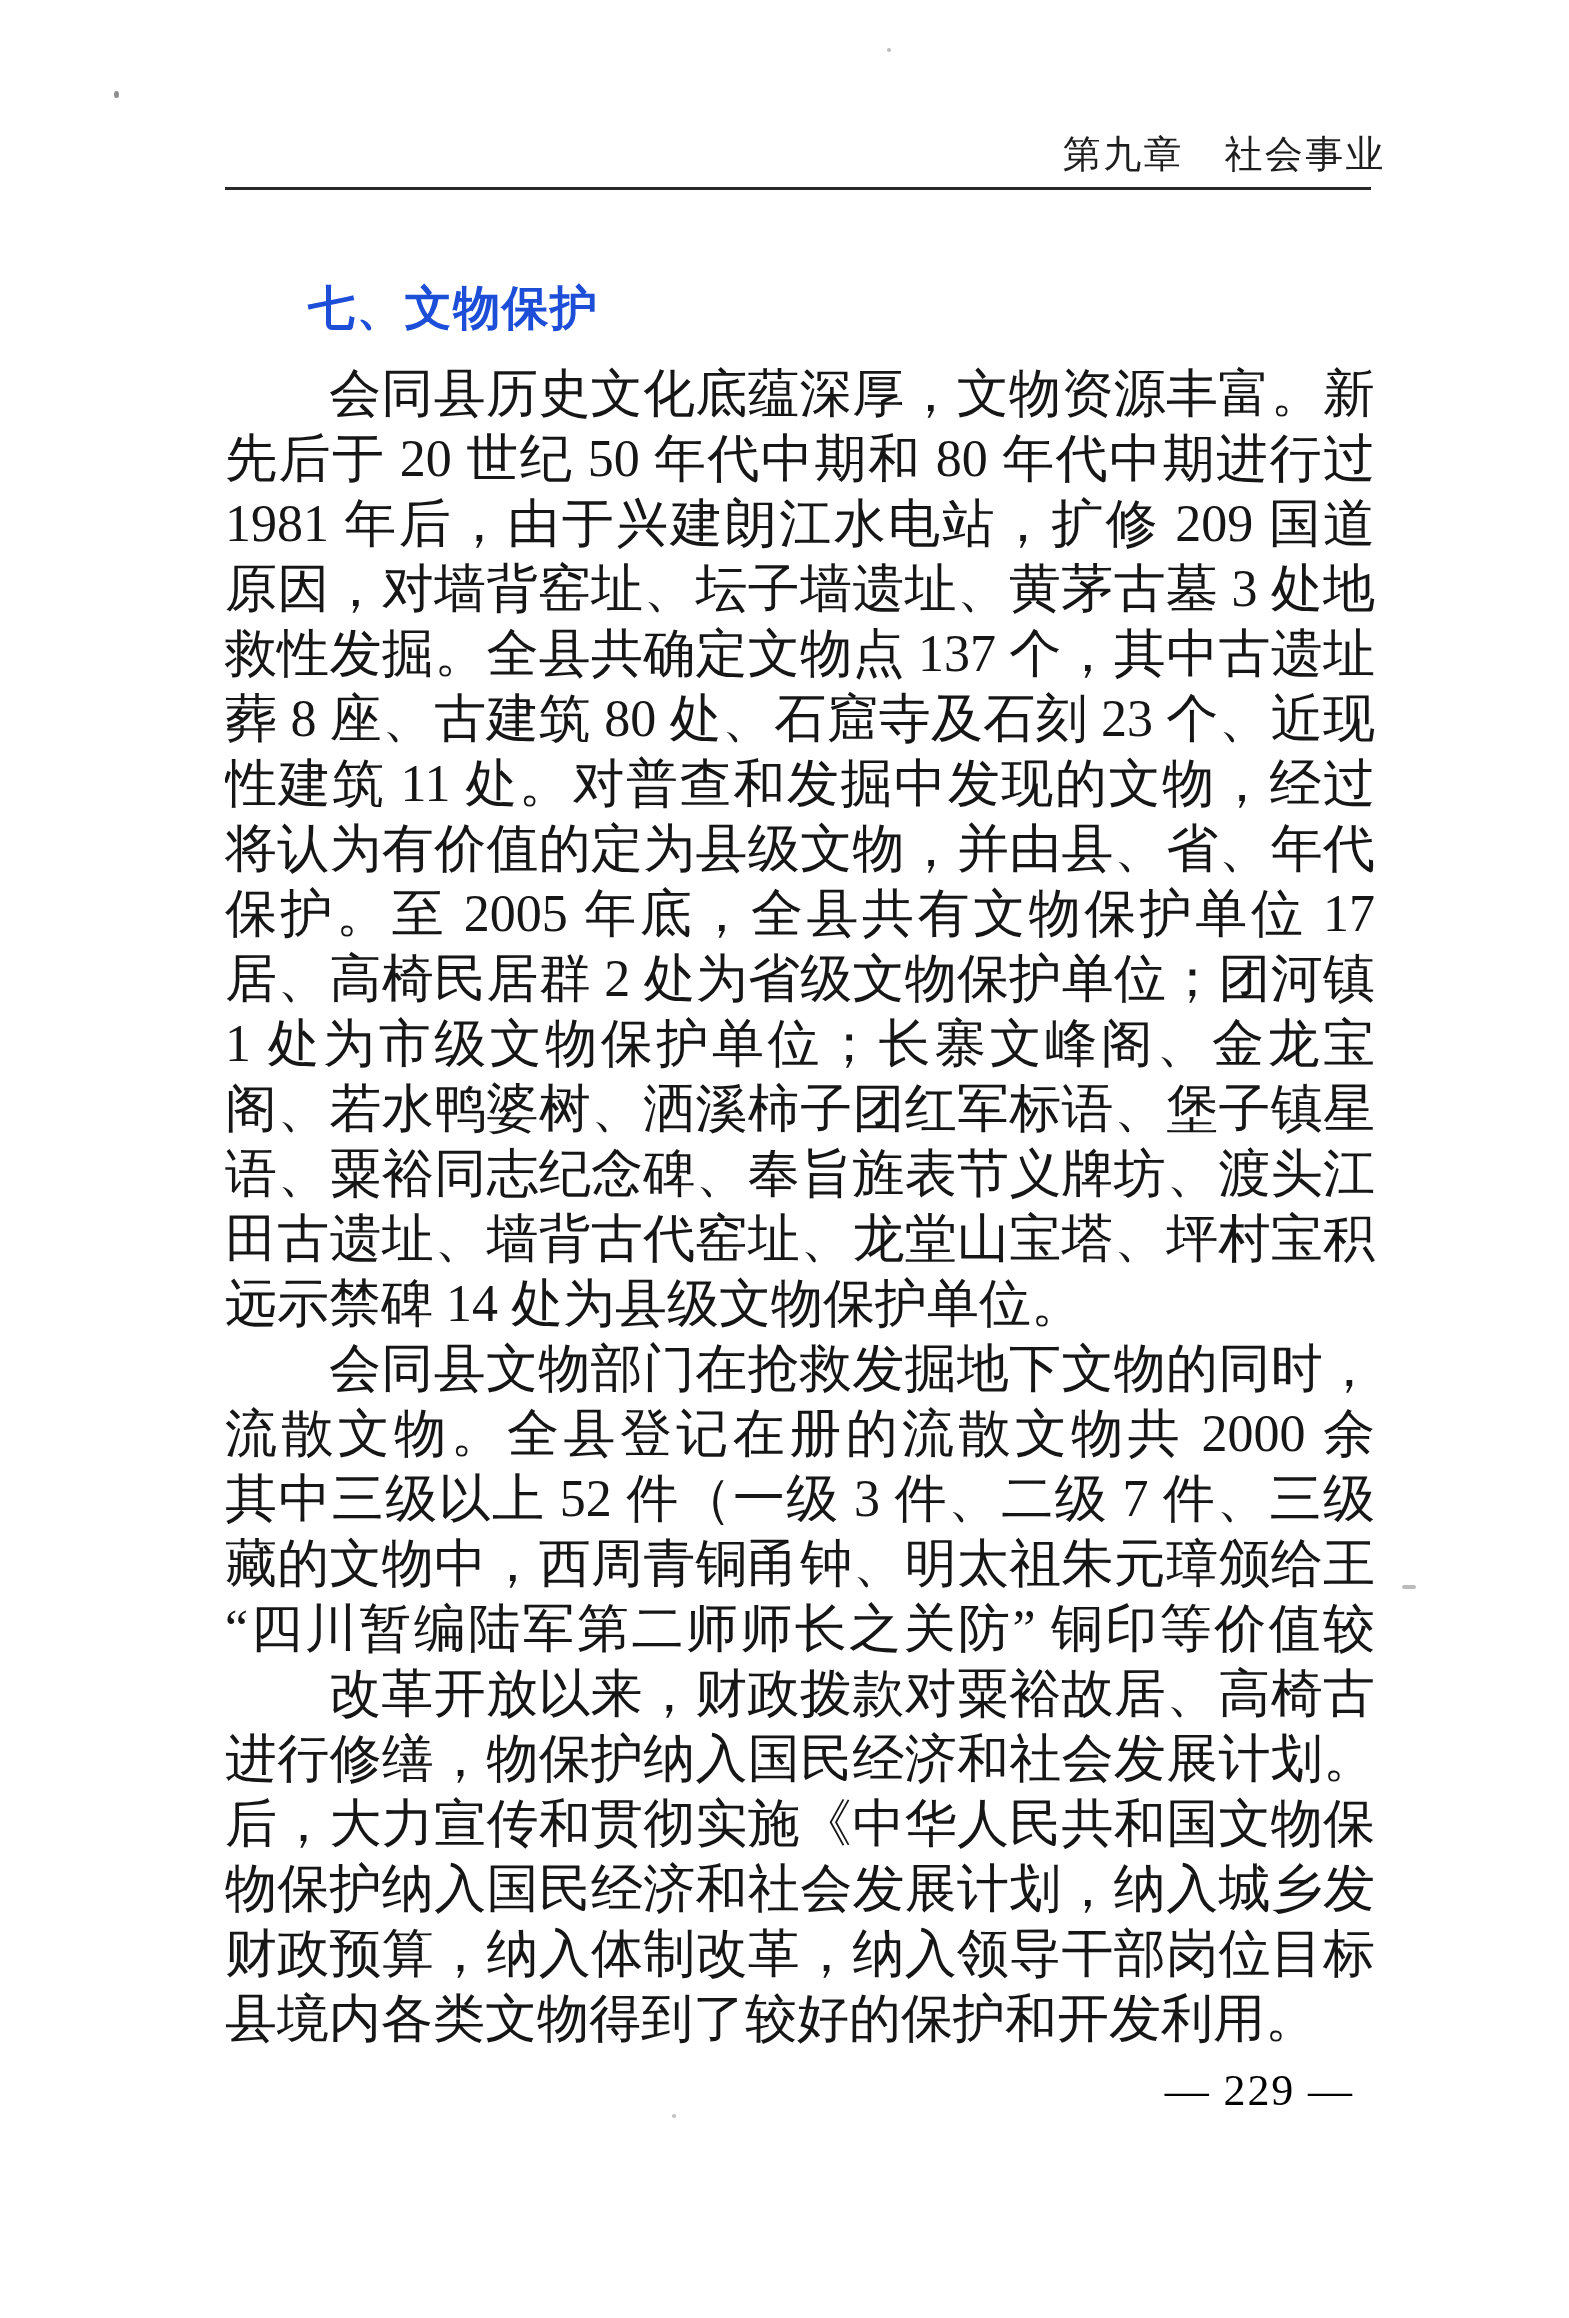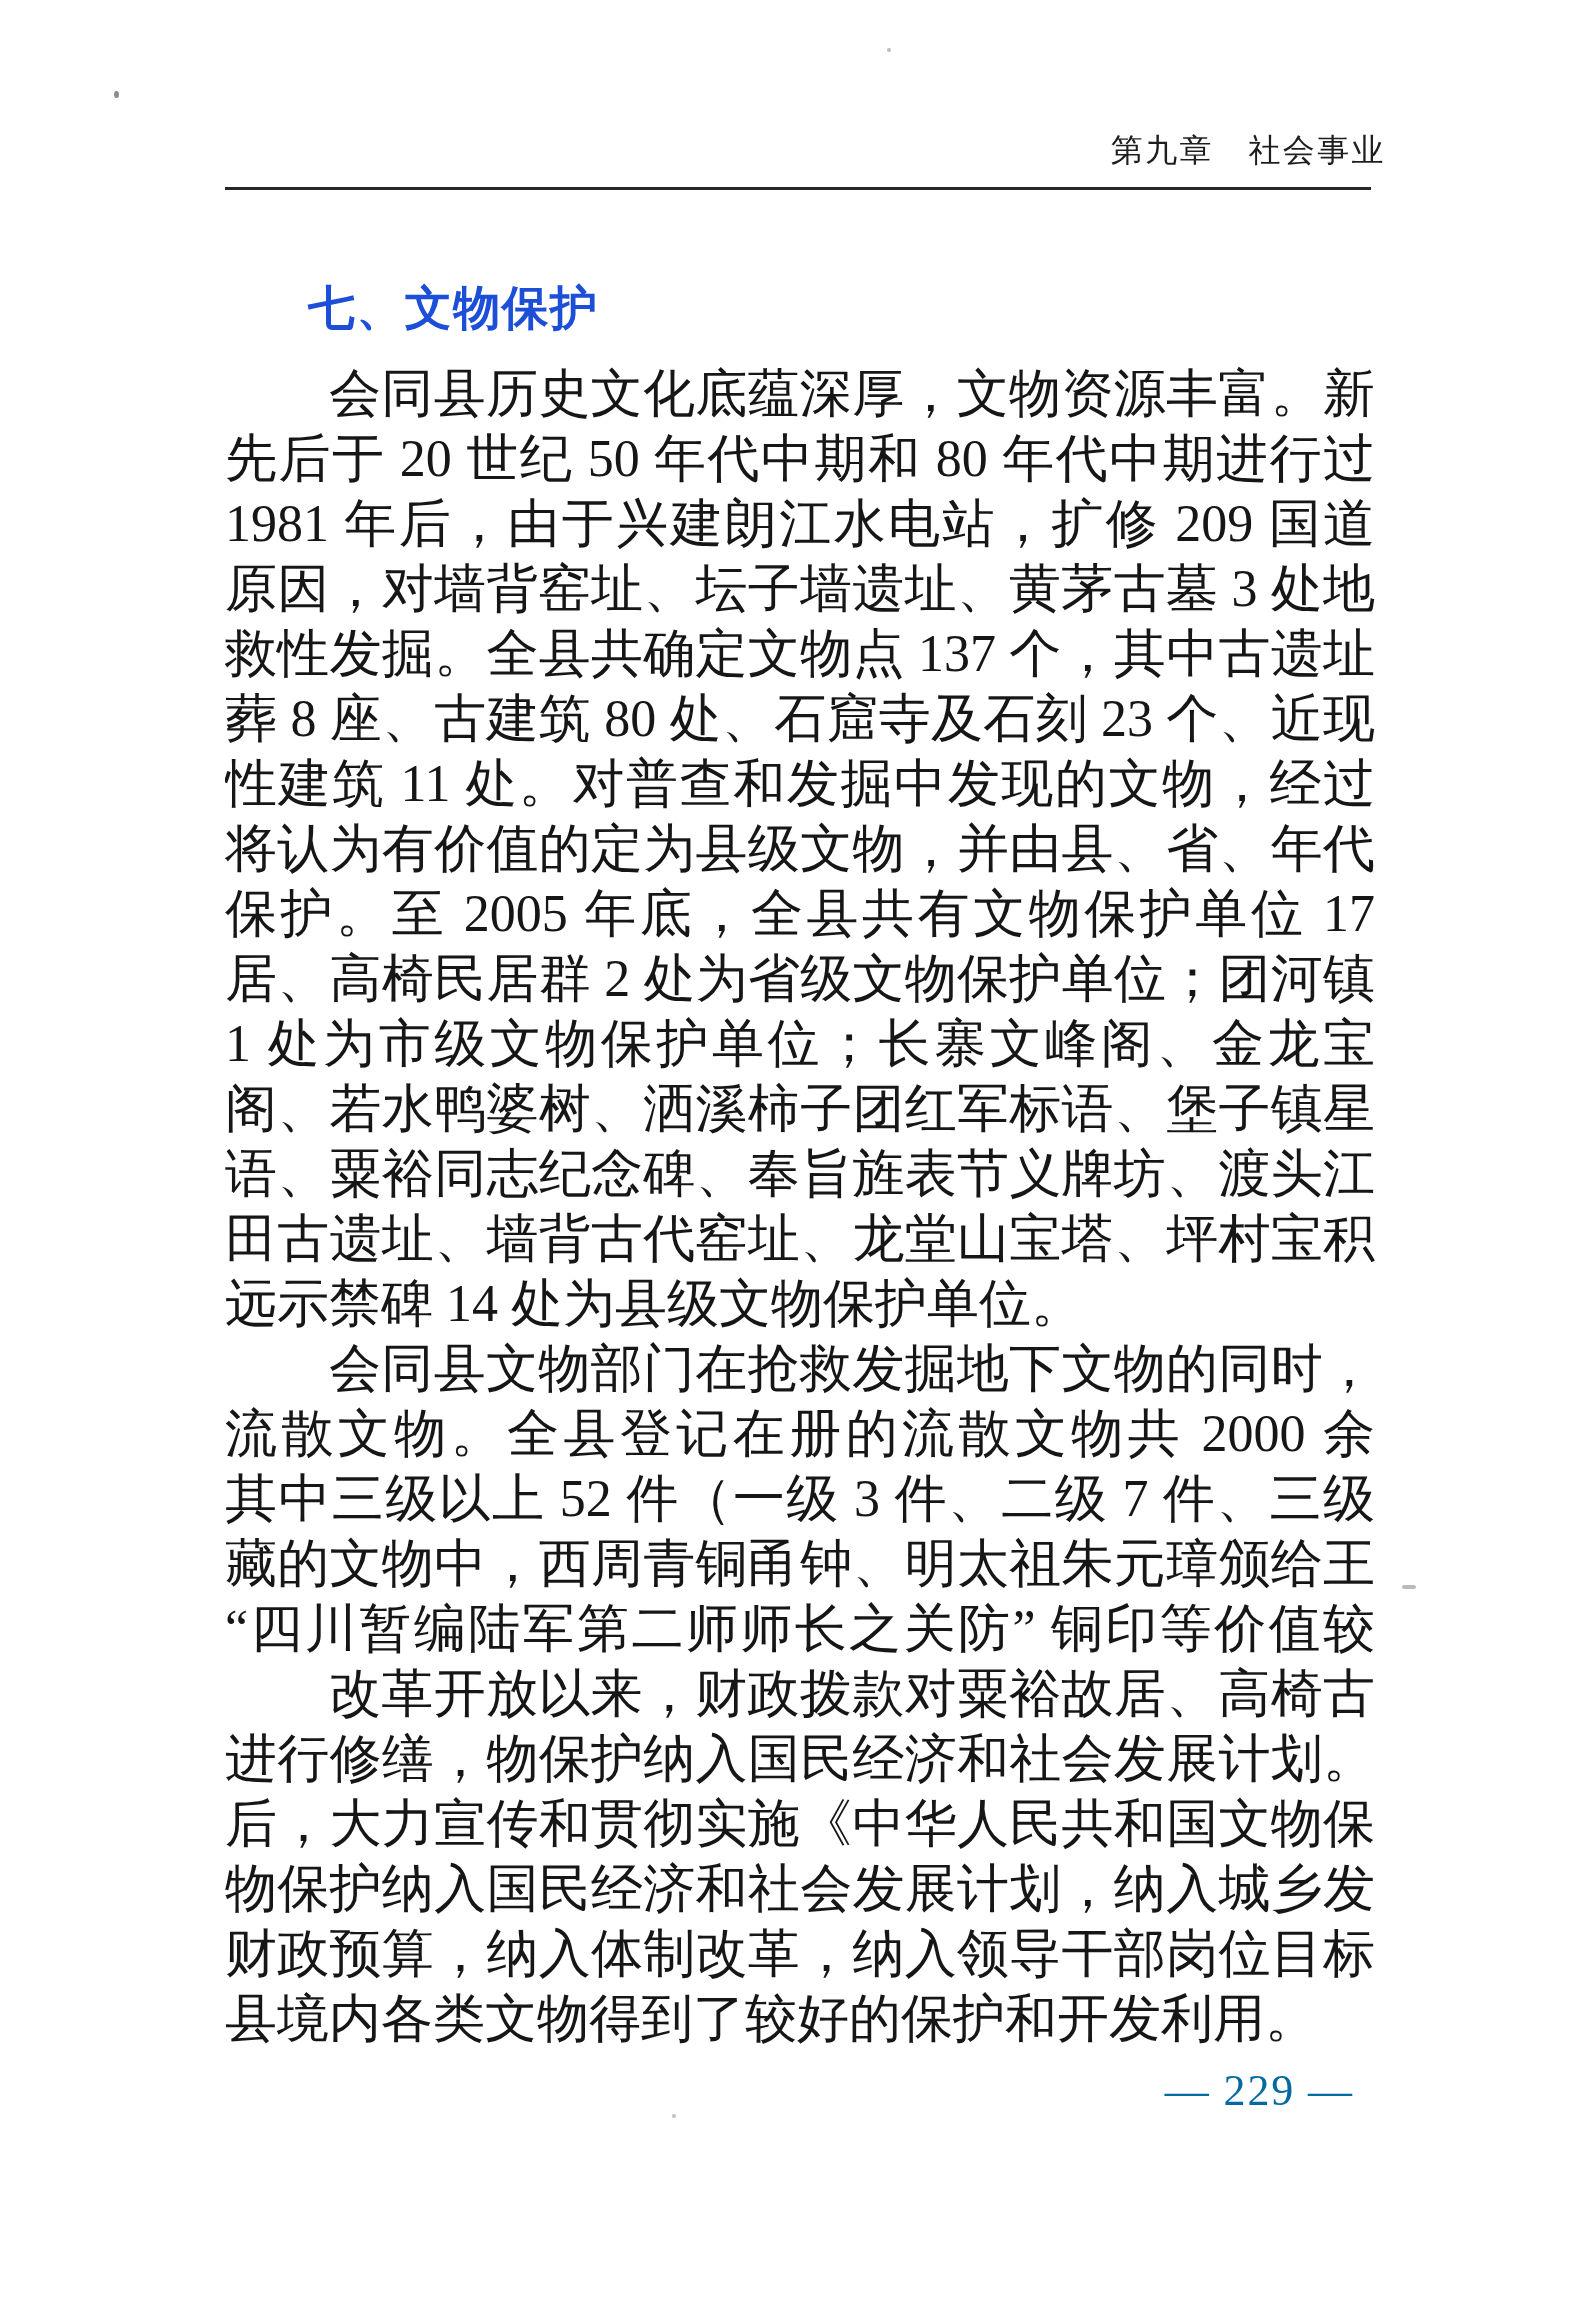--- a/index.html
+++ b/index.html
@@ -14,21 +14,21 @@
   .page {
     position: absolute;
     inset: 0;
     background: #ffffff;
     overflow: hidden;
   }
   .chapter-header {
     position: absolute;
     top: 129px;
     right: 183px;
-    font-size: 32px;
+    font-size: 38px;
     letter-spacing: 2.4px;
     color: #1e1e1e;
     font-family: Liberation Mono, monospace;
     white-space: nowrap;
   }
   .header-rule {
     position: absolute;
     top: 187px;
     left: 225px;
     width: 1146px;
@@ -64,21 +64,21 @@
     text-justify: inter-character;
   }
   .line.first { text-indent: 2em; }
   .line.para-end { text-align-last: left; }
   .page-number {
     position: absolute;
     top: 2065px;
     right: 215px;
     font-size: 44px;
     letter-spacing: 1.9px;
-    color: #0369a1;
+    color: #000000;
     white-space: nowrap;
   }
   .speck {
     position: absolute;
     background: #6a6a6a;
     border-radius: 50%;
   }
   .speck.s1 { left: 114px; top: 91px; width: 4.8px; height: 7.2px; opacity: 0.75; }
   .speck.s2 { left: 887px; top: 48px; width: 3.8px; height: 3.8px; opacity: 0.45; }
   .speck.s3 { left: 672px; top: 2114px; width: 4.3px; height: 3.8px; opacity: 0.4; }

